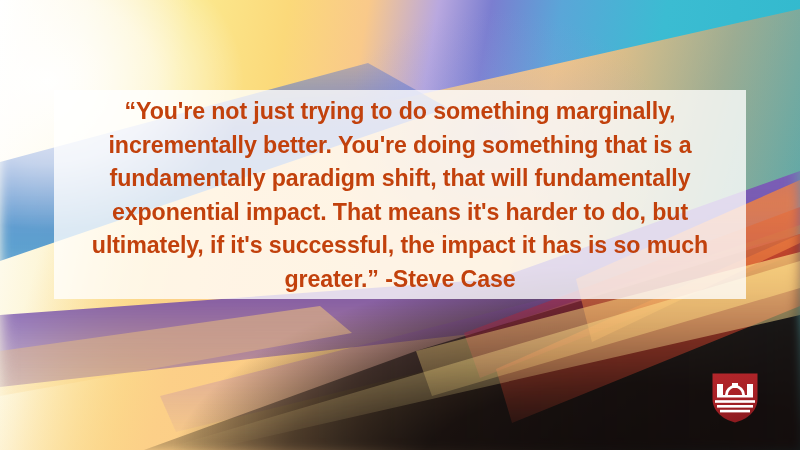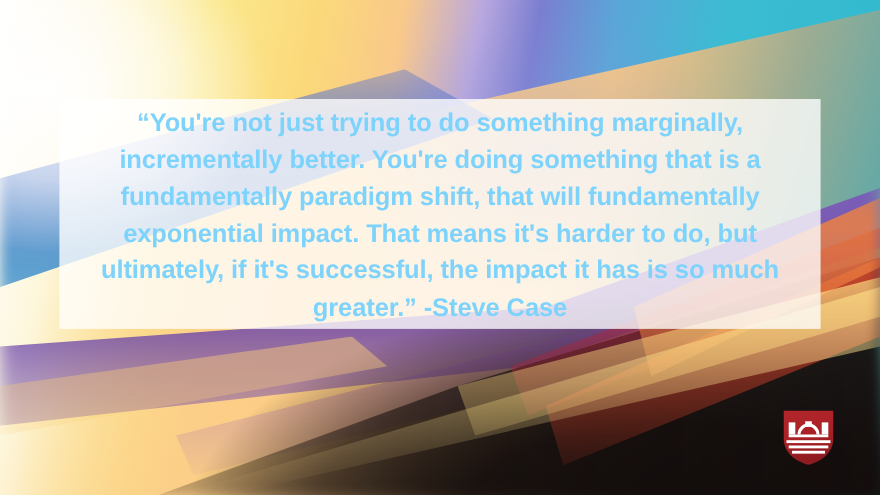--- a/index.html
+++ b/index.html
@@ -191,21 +191,21 @@
     background: rgba(255,255,255,0.78);
     box-sizing: border-box;
     padding: 12px 18px 10px 18px;
     display: flex;
     align-items: center;
     justify-content: center;
   }
   #quote-text {
     margin: 0;
     text-align: center;
-    color: #7dd3fc;
+    color: #c2410c;
     font-weight: bold;
     font-size: 23.2px;
     line-height: 33.5px;
     letter-spacing: -0.1px;
     font-family: "Liberation Sans", sans-serif;
     white-space: pre-line;
   }
 
   
   #logo {

